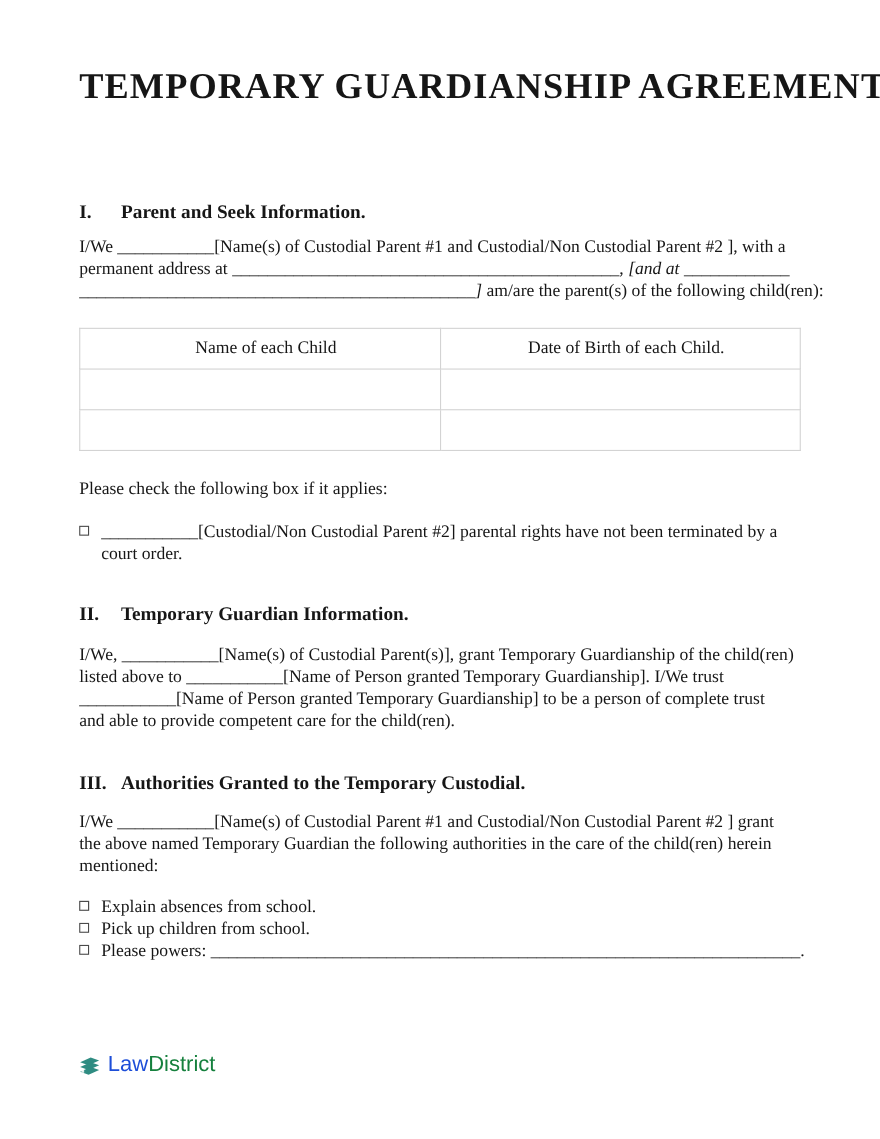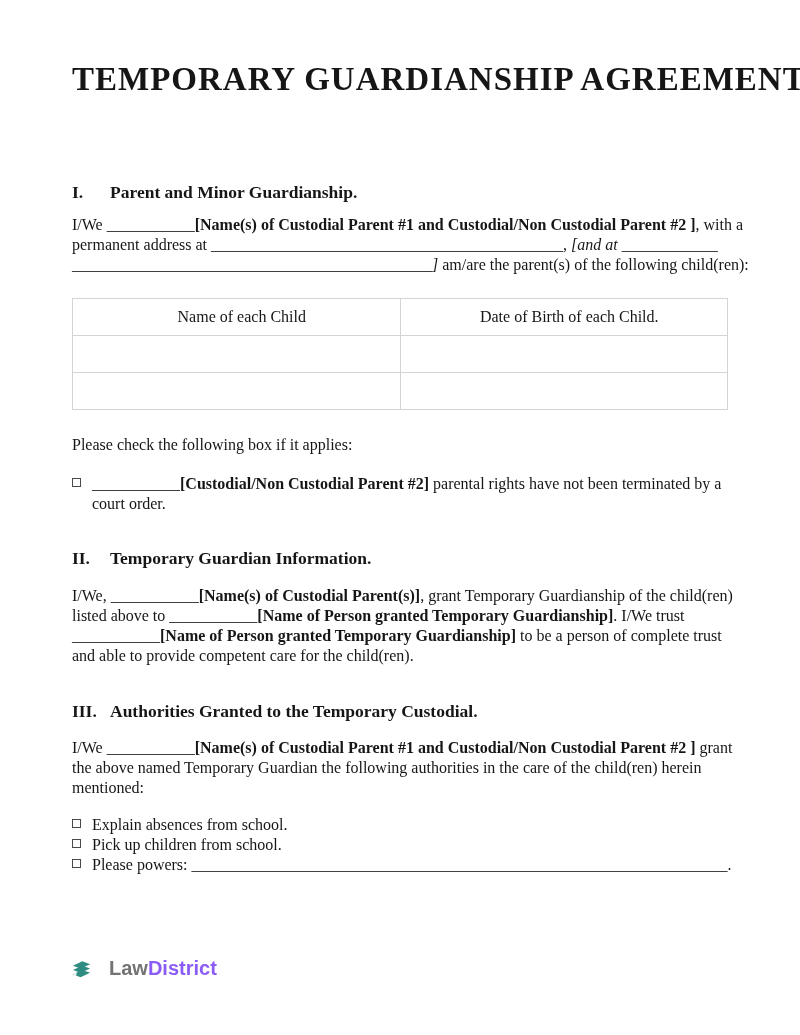--- a/index.html
+++ b/index.html
@@ -10,21 +10,21 @@
   }
   .doc-title{
     margin:0;padding-top:58px;text-align:center;
     font-size:33px;font-weight:bold;letter-spacing:1px;line-height:42px;
     white-space:nowrap;
   }
   .sec-heading{display:flex;font-size:17.5px;font-weight:bold;line-height:24px;}
   .sec-num{flex:0 0 38px;}
   .para{font-size:16px;line-height:20px;}
   .line{white-space:nowrap;}
-  .b{font-weight:bold;}
+  .b{font-weight:normal;}
   .i{font-style:italic;}
   .blank{letter-spacing:0;}
   table.children{border-collapse:collapse;width:100%;margin-top:23px;}
   table.children th, table.children td{
     border:1px solid #d3d3d3;font-weight:normal;text-align:center;
     font-size:16px;padding:0 0 0 11px;height:36px;vertical-align:middle;
   }
   .note{font-size:16px;line-height:20px;margin-top:25px;}
   .check-item{position:relative;padding-left:20px;font-size:16px;line-height:20px;}
   .check-item .checkbox{
@@ -39,38 +39,38 @@
   .m-para2{margin-top:16px;}
   .m-sec3{margin-top:33px;}
   .m-para3{margin-top:15px;}
   .m-checklist{margin-top:17px;}
   .footer{position:absolute;left:0;top:948px;width:100%;height:46px;}
   .brand{
     position:absolute;left:70px;top:8px;display:flex;align-items:center;
     font-family:"Liberation Sans", sans-serif;font-size:20px;line-height:24px;
   }
   .brand svg{margin-right:5px;display:block;}
-  .brand .law{font-weight:bold;color:#737373;margin-left:11px;}
-  .brand .district{font-weight:700;color:#8b5cf6;}
+  .brand .law{font-weight:normal;color:#1d4ed8;}
+  .brand .district{font-weight:400;color:#15803d;}
   .page-label{
     position:absolute;left:0;width:100%;top:12px;text-align:center;
     font-size:16px;color:#161616;
   }
 </style>
 </head>
 <body>
 
 <div class="page">
 
   <h1 class="doc-title">TEMPORARY GUARDIANSHIP AGREEMENT</h1>
 
   <div>
     <div class="sec-heading m-sec1">
       <span class="sec-num">I.</span>
-      <span>Parent and Minor Guardianship.</span>
+      <span>Parent and Seek Information.</span>
     </div>
     <div class="para m-para1">
         <div class="line"><span>I/We </span><span class="blank">___________</span><span class="b">[Name(s) of Custodial Parent #1 and Custodial/Non Custodial Parent #2 ]</span><span>, with a</span></div>
         <div class="line"><span>permanent address at </span><span class="blank">____________________________________________</span><span>, </span><span class="i">[and at </span><span class="blank">____________</span></div>
         <div class="line"><span class="blank">_____________________________________________</span><span class="i">]</span><span> am/are the parent(s) of the following child(ren):</span></div>
       </div>
 
     <table class="children">
       <thead>
         <tr>

